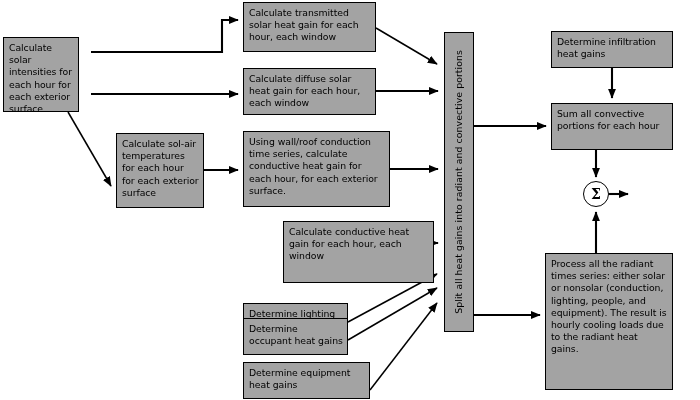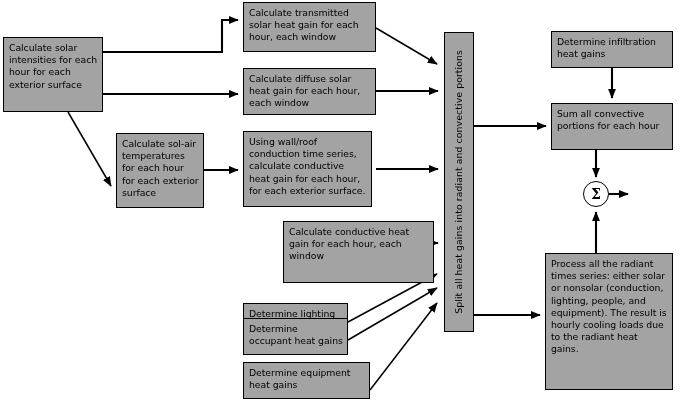--- a/index.html
+++ b/index.html
@@ -148,29 +148,29 @@
 
     <g>
       <path d="M596,253 L596,212" fill="none" stroke="#000000" stroke-width="2.1" marker-end="url(#ah)"></path>
     </g>
 
     <g>
       <path d="M609,194 L628,194" fill="none" stroke="#000000" stroke-width="2.1" marker-end="url(#ah)"></path>
     </g>
   </svg>
 
-  <div class="node" style="left:3px; top:37px; width:100px; height:75px;">Calculate solar intensities for each hour for each exterior surface</div>
+  <div class="node" style="left:3px; top:37px; width:76px; height:75px;">Calculate solar intensities for each hour for each exterior surface</div>
 
   <div class="node" style="left:243px; top:2px; width:133px; height:50px;">Calculate transmitted solar heat gain for each hour, each window</div>
 
   <div class="node" style="left:243px; top:68px; width:133px; height:47px;">Calculate diffuse solar heat gain for each hour, each window</div>
 
   <div class="node" style="left:116px; top:133px; width:88px; height:75px;">Calculate sol-air temperatures for each hour for each exterior surface</div>
 
-  <div class="node" style="left:243px; top:131px; width:129px; height:76px;">Using wall/roof conduction time series, calculate conductive heat gain for each hour, for each exterior surface.</div>
+  <div class="node" style="left:243px; top:131px; width:147px; height:76px;">Using wall/roof conduction time series, calculate conductive heat gain for each hour, for each exterior surface.</div>
 
   <div class="node" style="left:243px; top:221px; width:151px; height:62px;margin-left:40px;">Calculate conductive heat gain for each hour, each window</div>
 
   <div class="node" style="left:243px; top:303px; width:105px; height:37px;">Determine lighting heat gains</div>
 
   <div class="node" style="left:243px; top:318px; width:105px; height:37px;">Determine occupant heat gains</div>
 
   <div class="node" style="left:243px; top:362px; width:127px; height:37px;">Determine equipment heat gains</div>
 
   <div class="node vert" style="left:444px; top:32px; width:30px; height:300px;">

